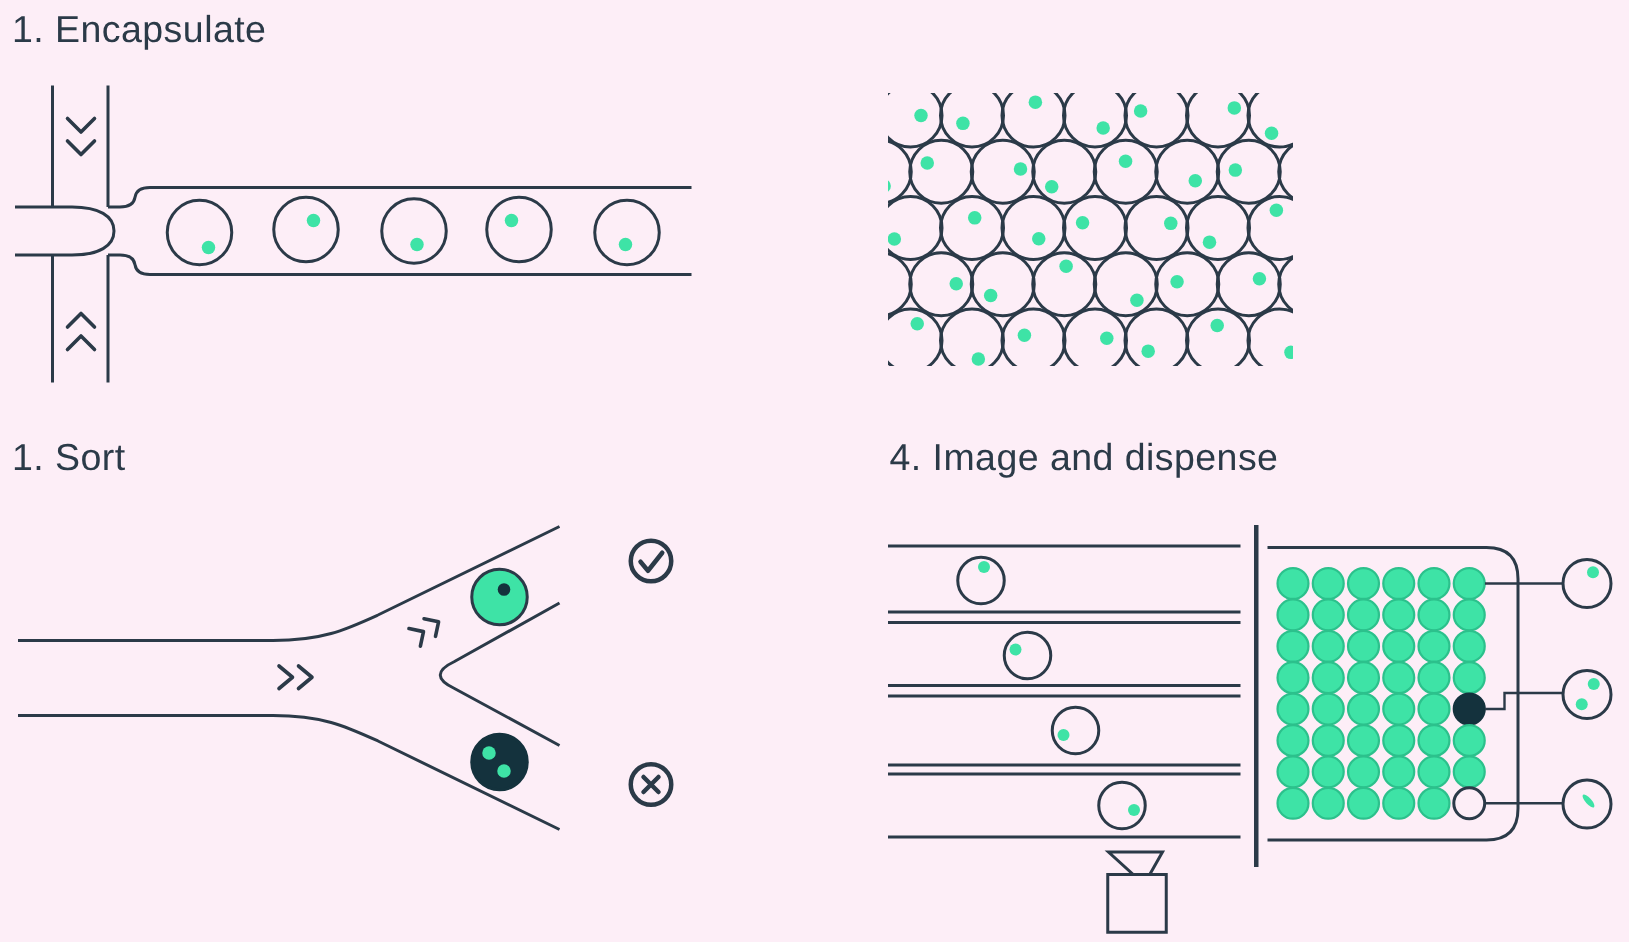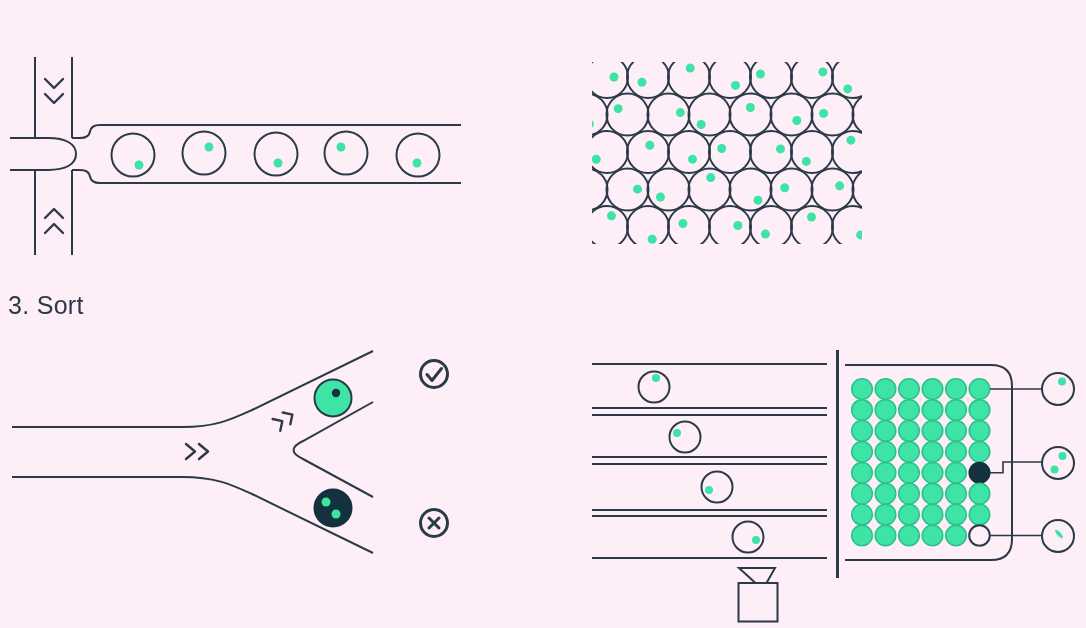--- a/index.html
+++ b/index.html
@@ -25,21 +25,23 @@
   .droplet{fill:none;stroke:var(--ink);stroke-width:2;}
   .well{fill:var(--green);stroke:var(--green-stroke);stroke-width:1.5;}
   .well-dark{fill:var(--dark);stroke:var(--dark);stroke-width:1.5;}
   .well-empty{fill:none;stroke:var(--ink);stroke-width:2;}
 </style>
 </head>
 <body>
 
 <div class="stage">
 
-  <div class="step-title" id="title-3">3. Sort</div>
+  <div class="step-title" id="title-1">1. Encapsulate</div>
+  <div class="step-title" id="title-3">1. Sort</div>
+  <div class="step-title" id="title-4">4. Image and dispense</div>
 
   <svg width="1086" height="628" viewBox="0 0 1086 628">
     <defs>
       <clipPath id="incubate-clip">
           <rect x="592" y="62" width="270" height="182"></rect>
         </clipPath>
     </defs>
 
     <g>
 

